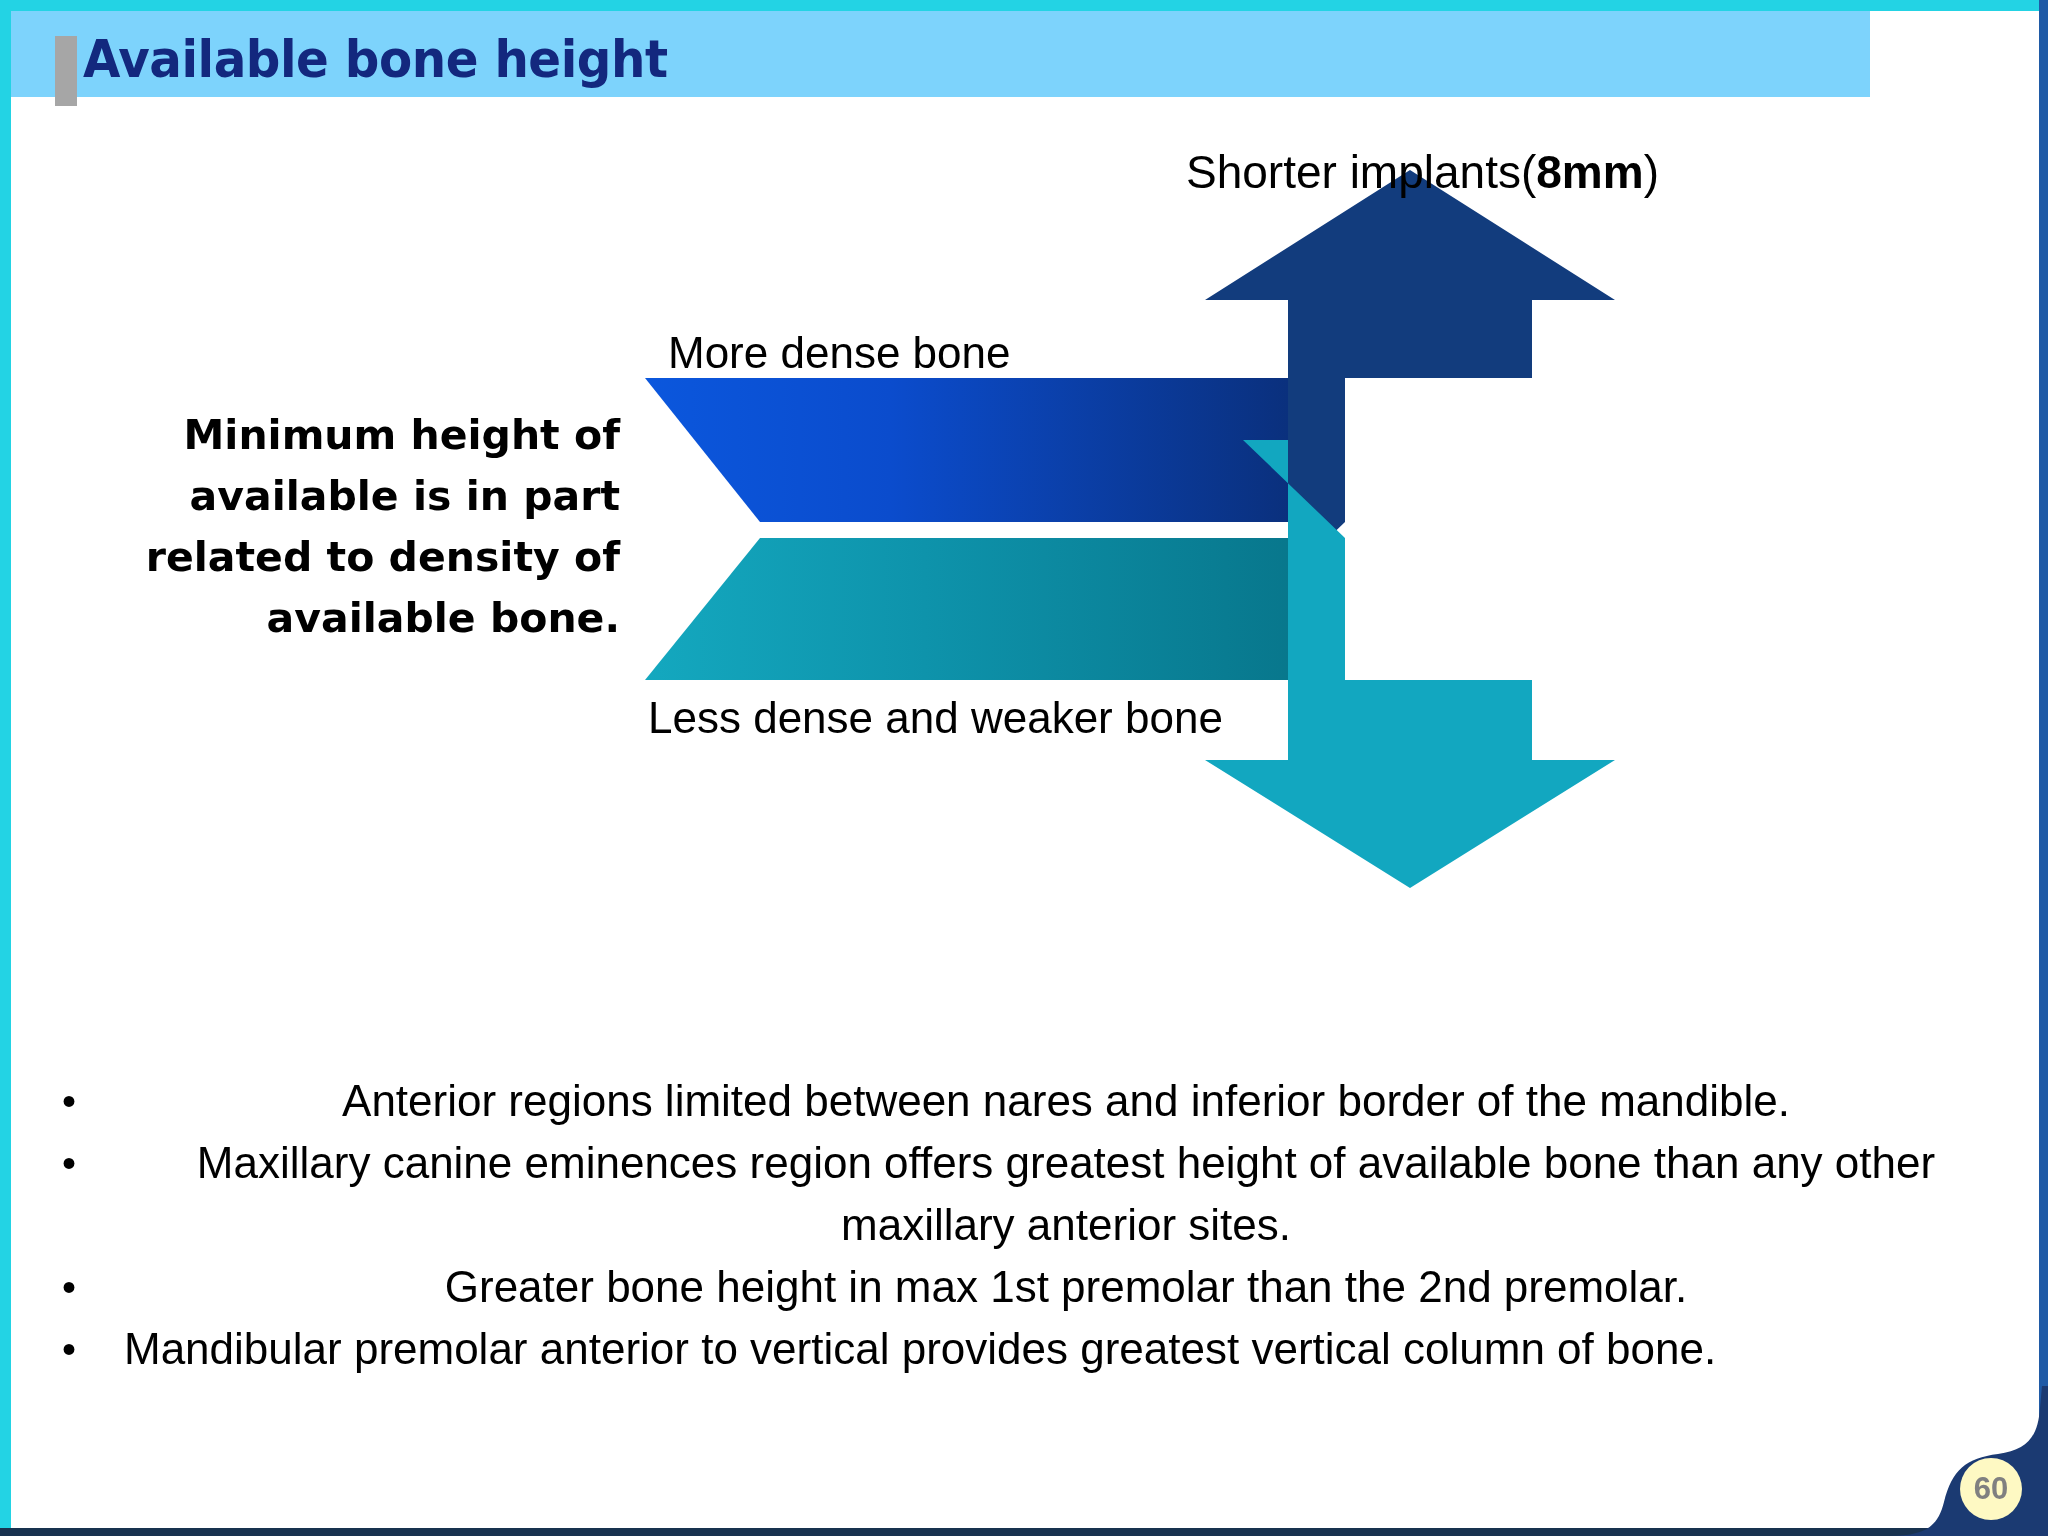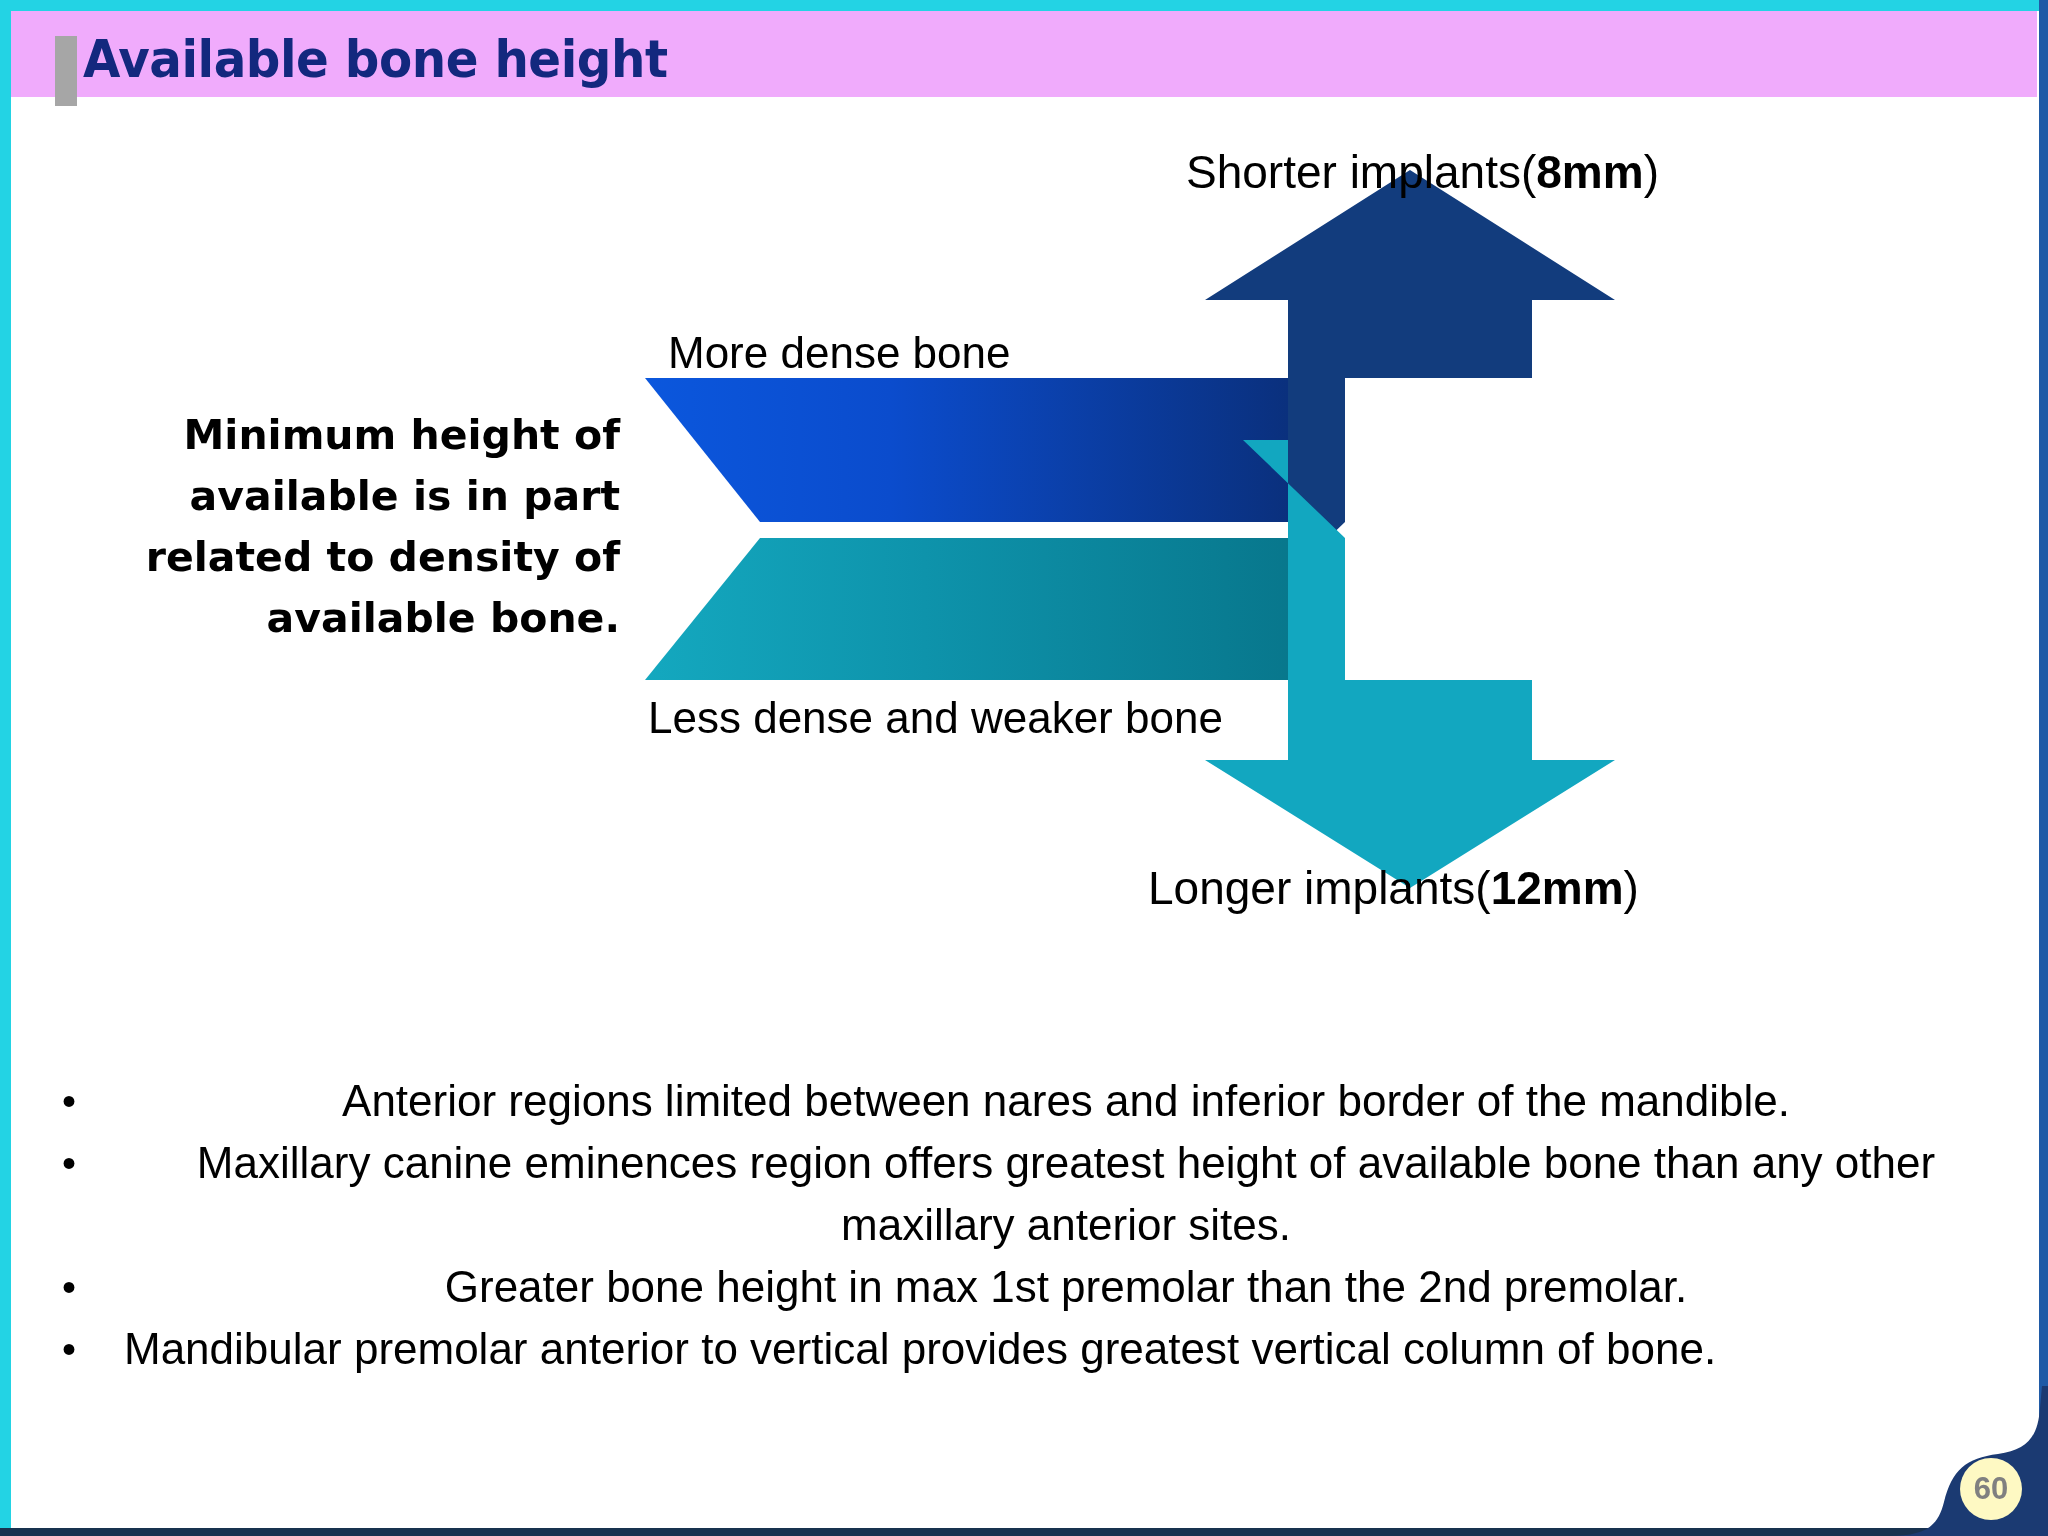--- a/index.html
+++ b/index.html
@@ -45,22 +45,22 @@
     position: absolute;
     left: 0; bottom: 0;
     width: 2048px; height: 8px;
     background: #18324f;
   }
 
   
   .title-band {
     position: absolute;
     left: 11px; top: 11px;
-    width: 2026px; height: 86px;
-    background: #f0abfc;
+    width: 1859px; height: 86px;
+    background: #7dd3fc;
   }
   .title-bar-accent {
     position: absolute;
     left: 44px; top: 25px;
     width: 22px; height: 70px;
     background: #a6a6a6;
   }
   .title-text {
     position: absolute;
     left: 72px; top: 18px;
@@ -233,23 +233,20 @@
     <div class="left-caption">Minimum height of available is in part related to density of available bone.</div>
 
     <div class="lbl lbl-shorter">
       <span>Shorter implants(</span><b>8mm</b><span>)</span>
     </div>
 
     <div class="lbl lbl-less-dense">Less dense and weaker bone</div>
 
     <div class="lbl lbl-more-dense">More dense bone</div>
 
-    <div class="lbl lbl-longer">
-      <span>Longer implants(</span><b>12mm</b><span>)</span>
-    </div>
   </div>
 
   <div class="bullets">
 
     <div class="bullet-row">
       <div class="bullet-dot">•</div>
       <div class="bullet-text">Anterior regions limited between nares and inferior border of the mandible.</div>
     </div>
 
     <div class="bullet-row">

